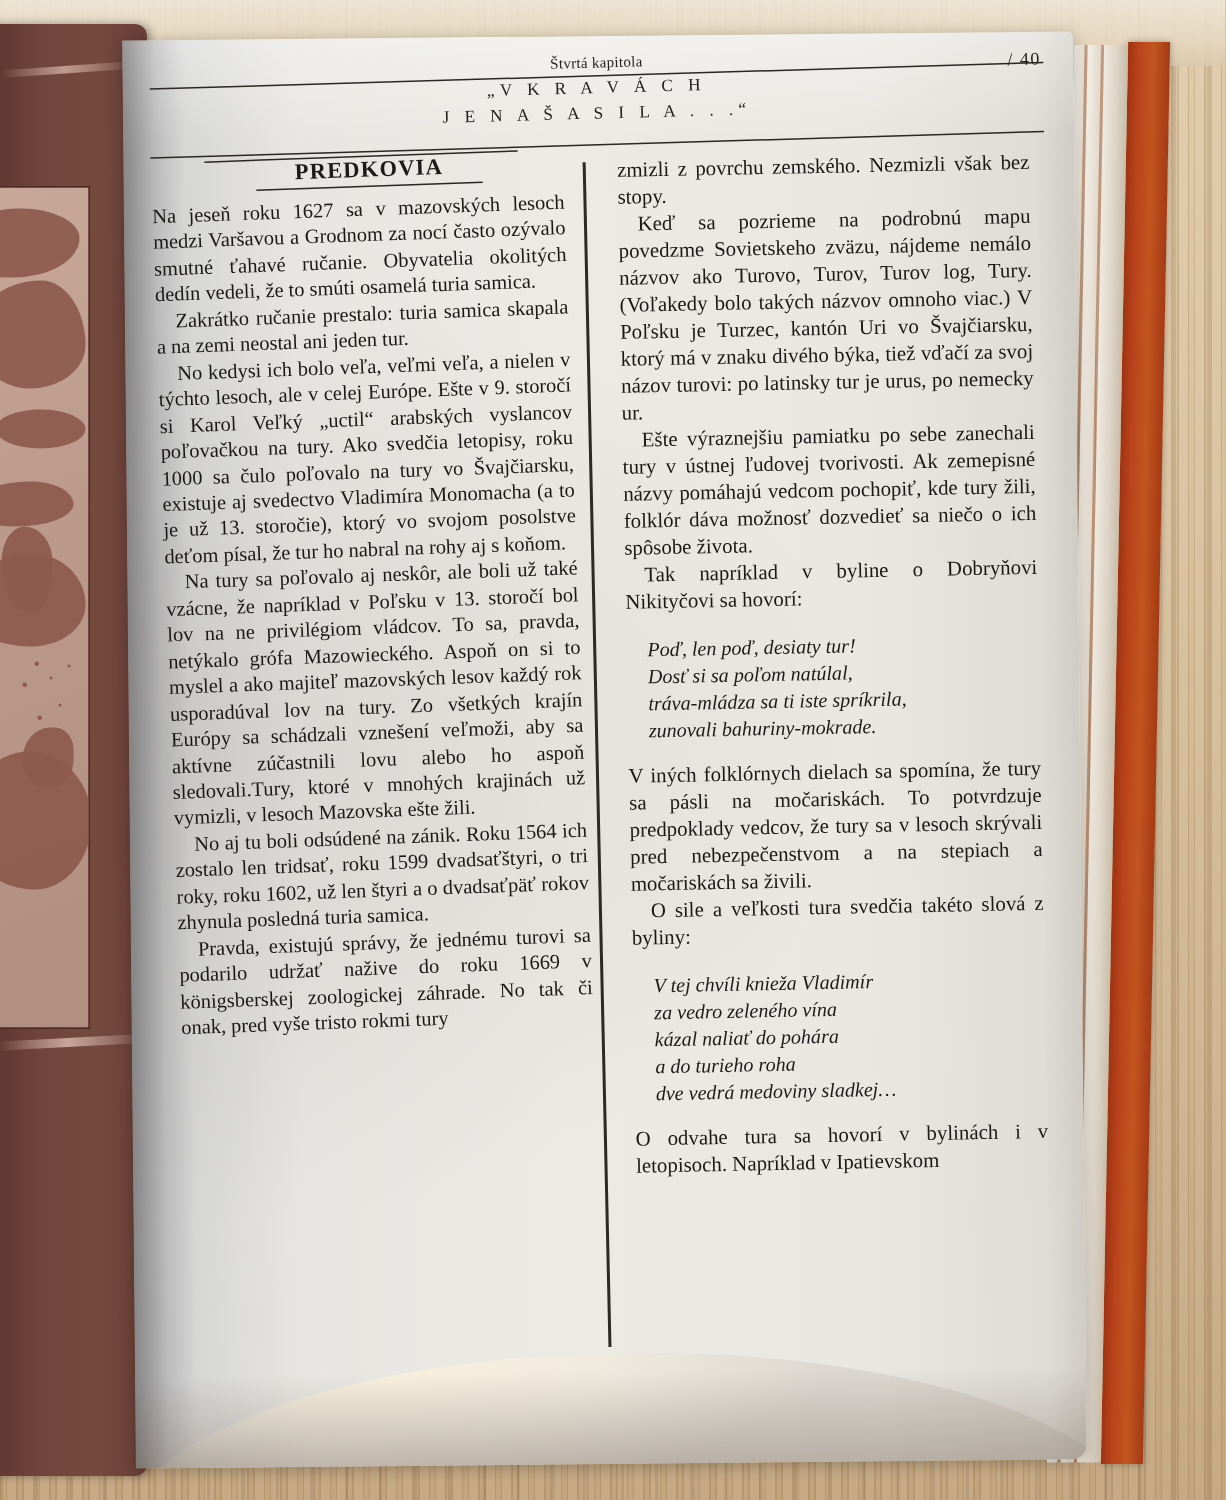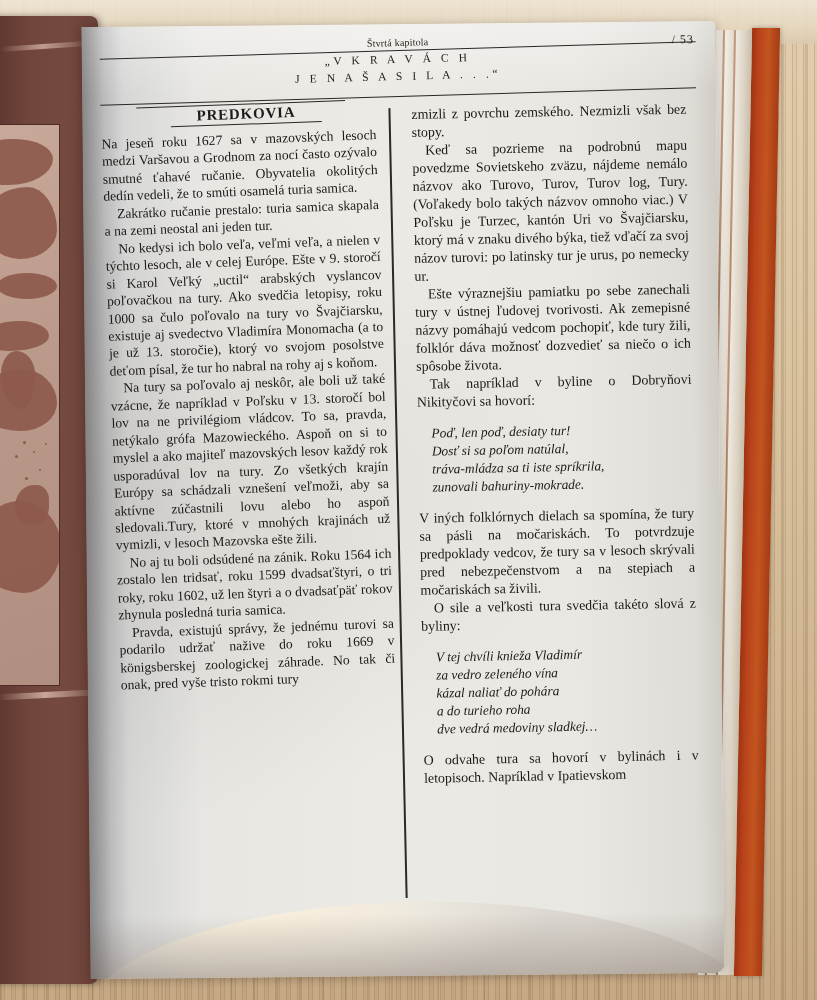--- a/index.html
+++ b/index.html
@@ -205,21 +205,21 @@
 
     <div class="content">
 
       <div class="head">
         <div class="rule top"></div>
         <div class="chapline">Štvrtá kapitola</div>
         <div class="headtitle">
           <div>„V  K R A V Á C H</div>
           <div>J E   N A Š A   S I L A . . .“</div>
         </div>
-        <div class="folio">/ 53</div>
+        <div class="folio">/ 40</div>
         <div class="rule bottom"></div>
       </div>
 
       <div class="cols">
         <div class="divider"></div>
 
         <div class="col left">
           <div class="secthead-wrap">
             <div class="secthead">PREDKOVIA</div>
           </div>

